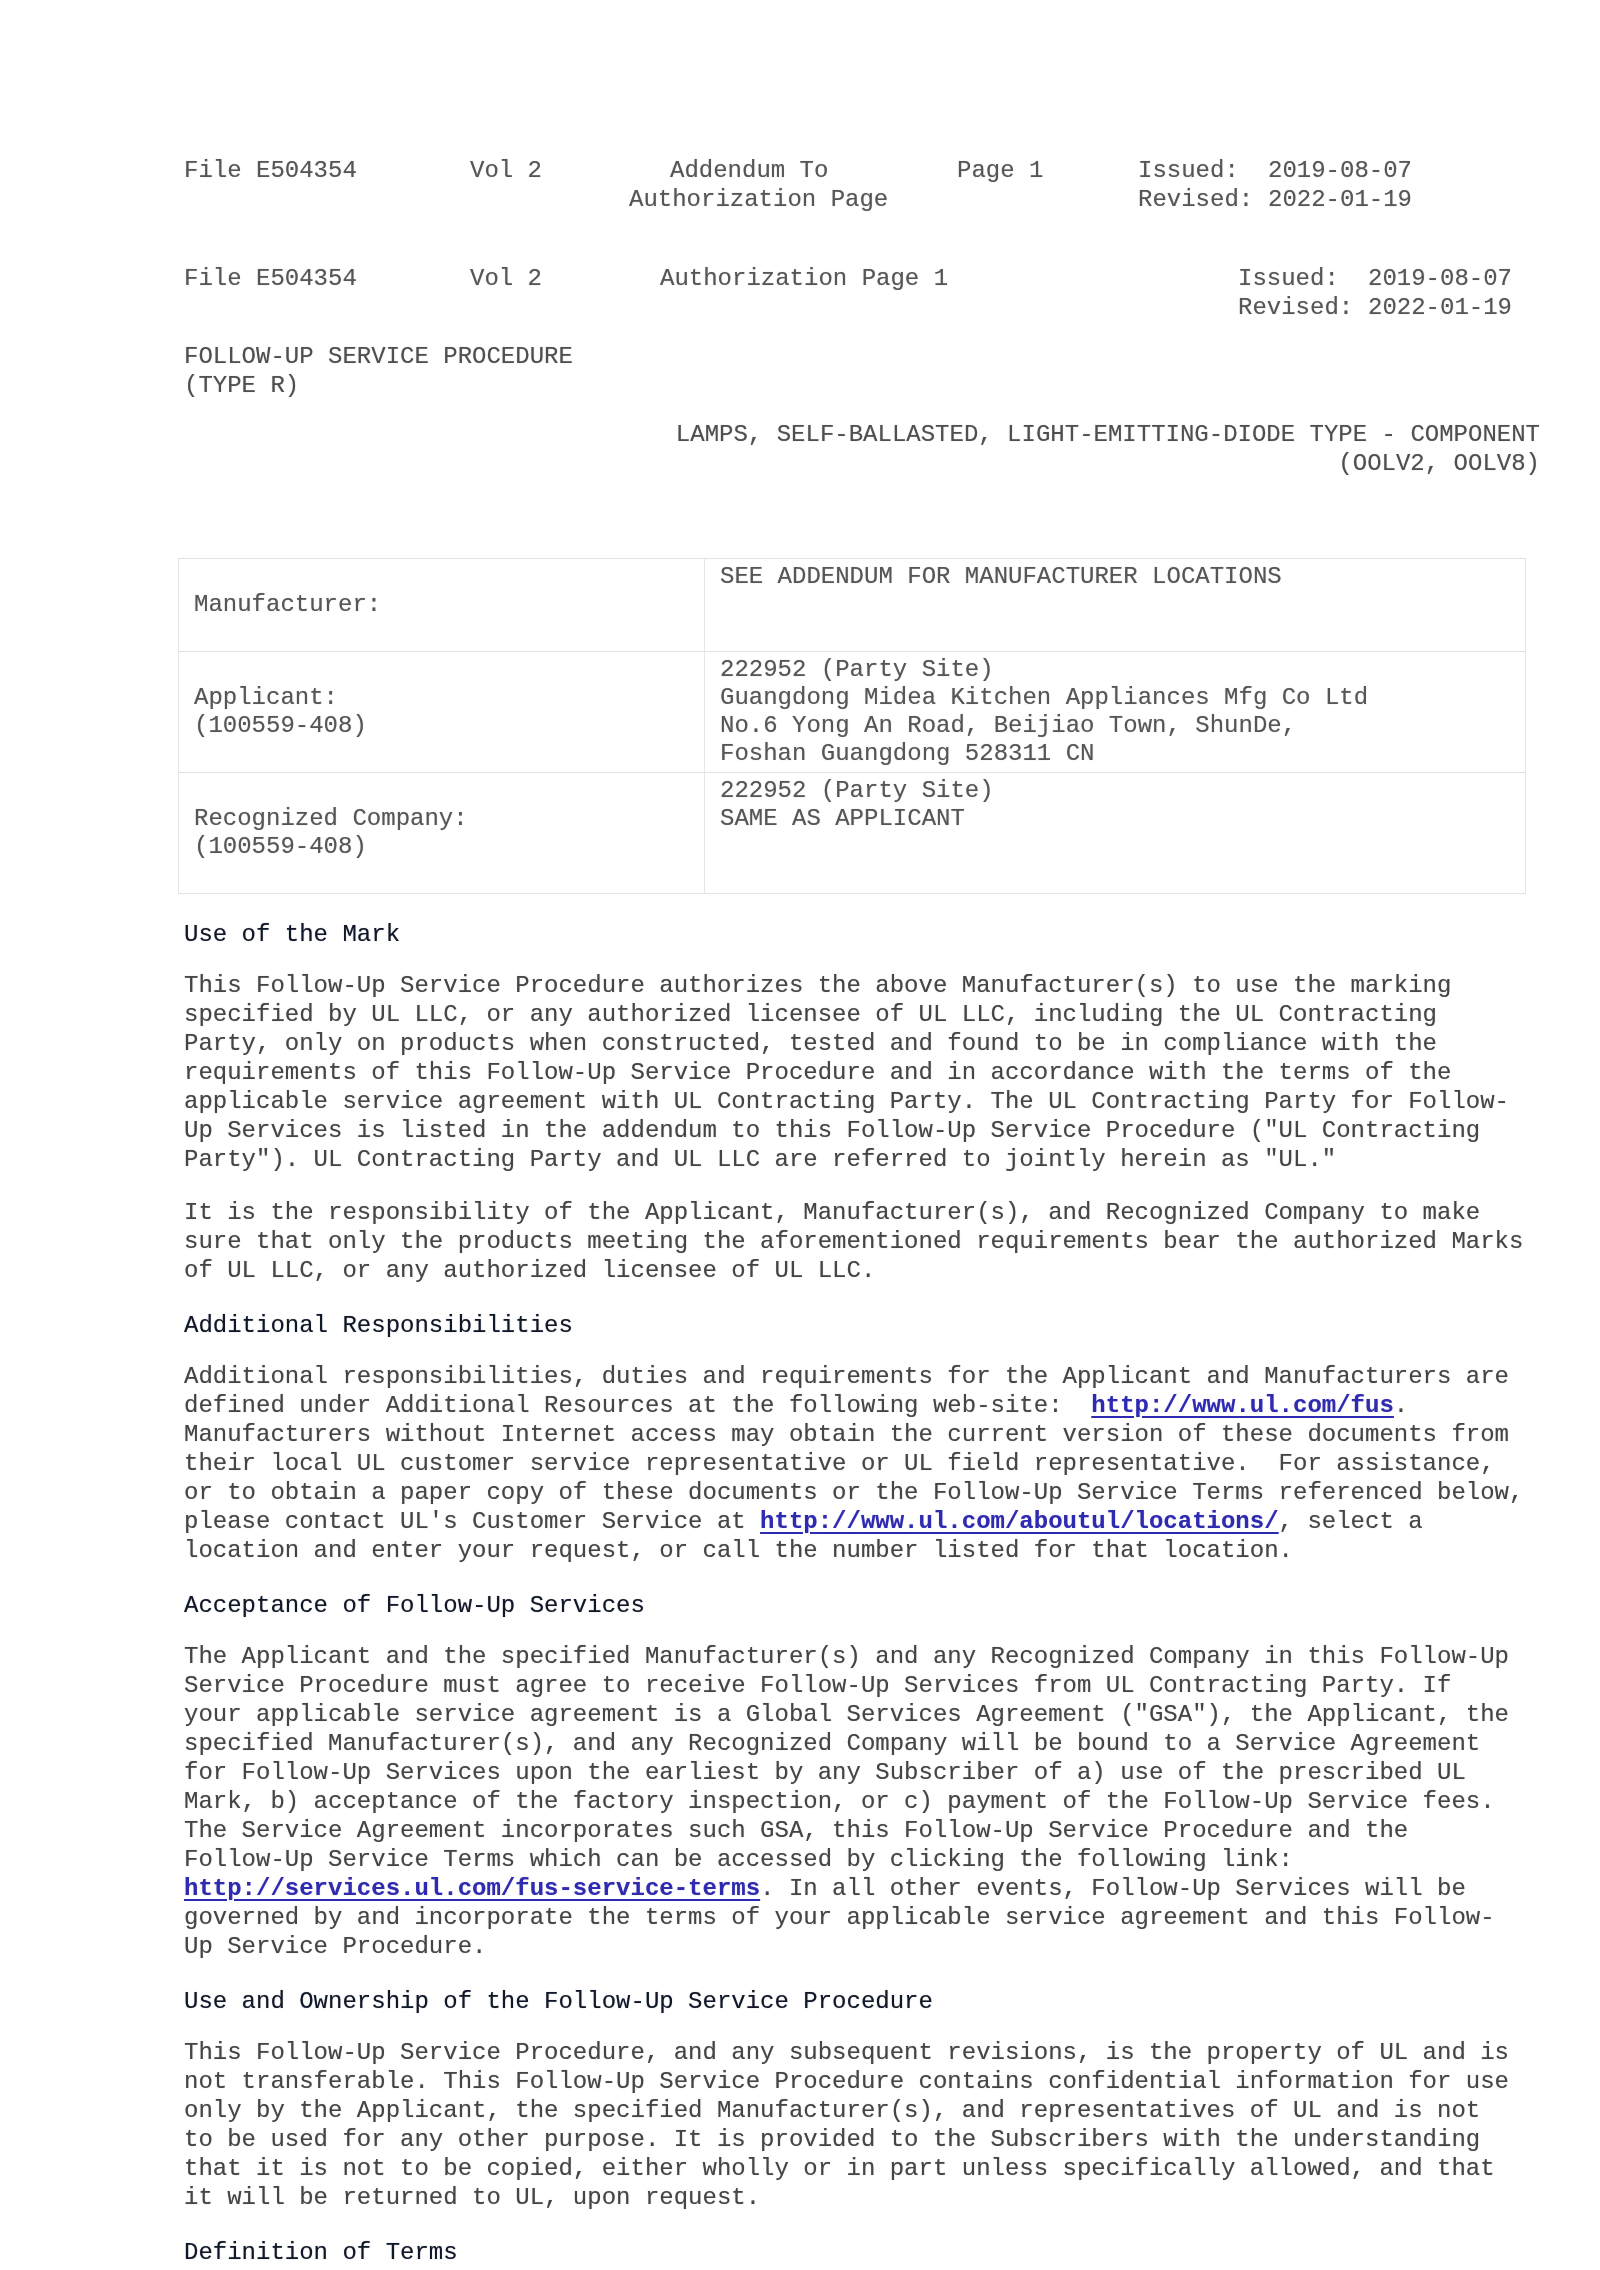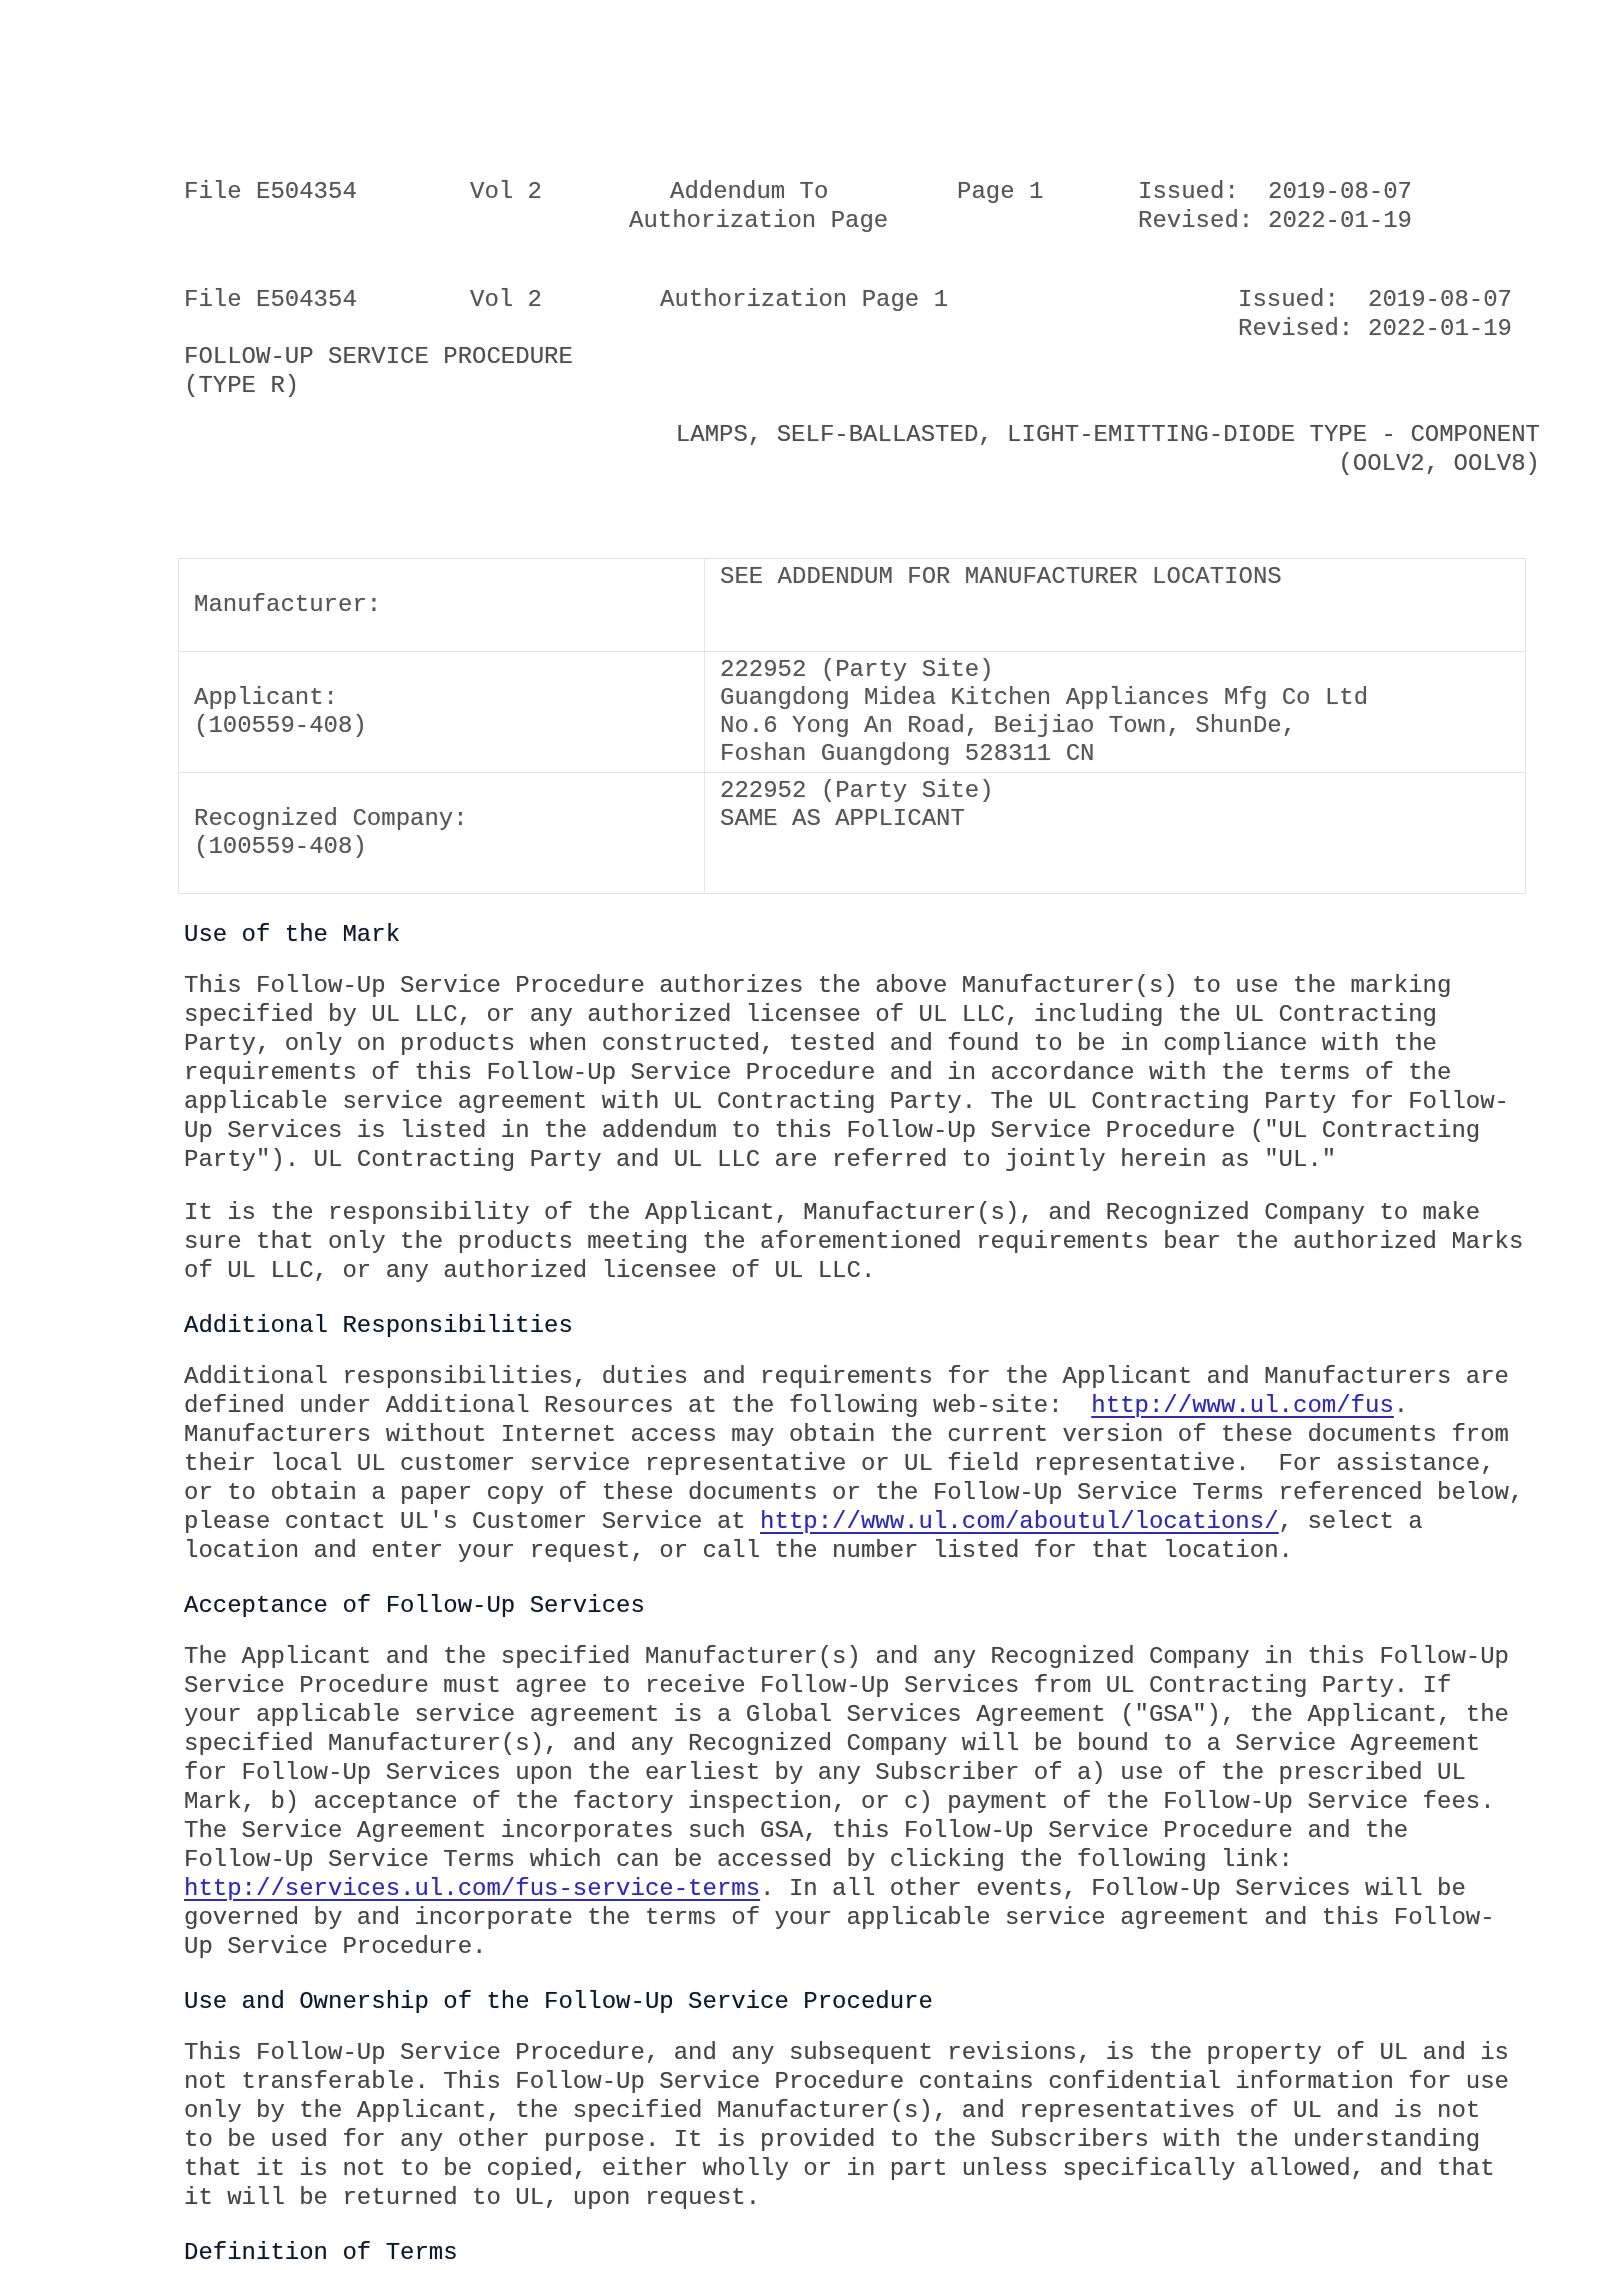--- a/index.html
+++ b/index.html
@@ -12,21 +12,21 @@
     font-size:24px;
     line-height:29px;
     color:#454545;
     text-shadow:0 0 1px rgba(80,80,80,0.45);
   }
   .content{
     position:absolute;left:184px;top:0;width:1356px;
     padding-top:156px;
   }
   .hdr{position:relative;height:58px;color:#565656;}
-  .hdr span{position:absolute;white-space:pre;margin-top:21px;}
+  .hdr span{position:absolute;white-space:pre;}
   .hdr2{margin-top:50px;}
   .titleblk{margin-top:20px;height:58px;text-align:left;color:#4f4f4f;}
   .prodblk{margin-top:20px;height:58px;text-align:right;color:#4f4f4f;}
   .info-table{
     margin-top:80px;margin-left:-6px;
     width:1348px;
     border-collapse:collapse;
     color:#565656;
   }
   .info-table td{
@@ -46,20 +46,21 @@
   }
   .h-first{margin-top:26px;}
   .para{margin:0 0 24px 0;white-space:pre-wrap;}
   .lnk{
     color:#2f2bb0;
     text-decoration:underline;
     text-decoration-thickness:2px;
     text-underline-offset:4px;
     text-shadow:0 0 1px rgba(47,43,176,0.4);
     cursor:pointer;
+    font-weight:bold;
   }
   
   .c-file{left:0;top:0;}
   .c-vol{left:286px;top:0;}
   .c-addto{left:486px;top:0;}
   .c-authpg{left:445px;top:29px;}
   .c-page{left:773px;top:0;}
   .c-iss1{left:954px;top:0;}
   .c-issd1{left:1084px;top:0;}
   .c-rev1{left:954px;top:29px;}

